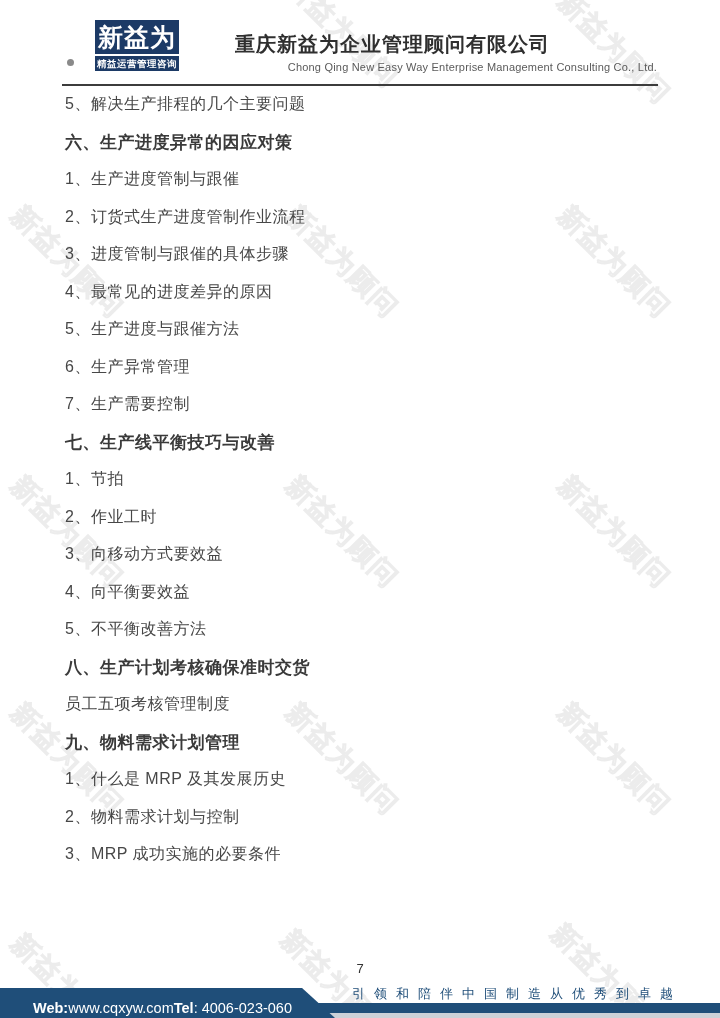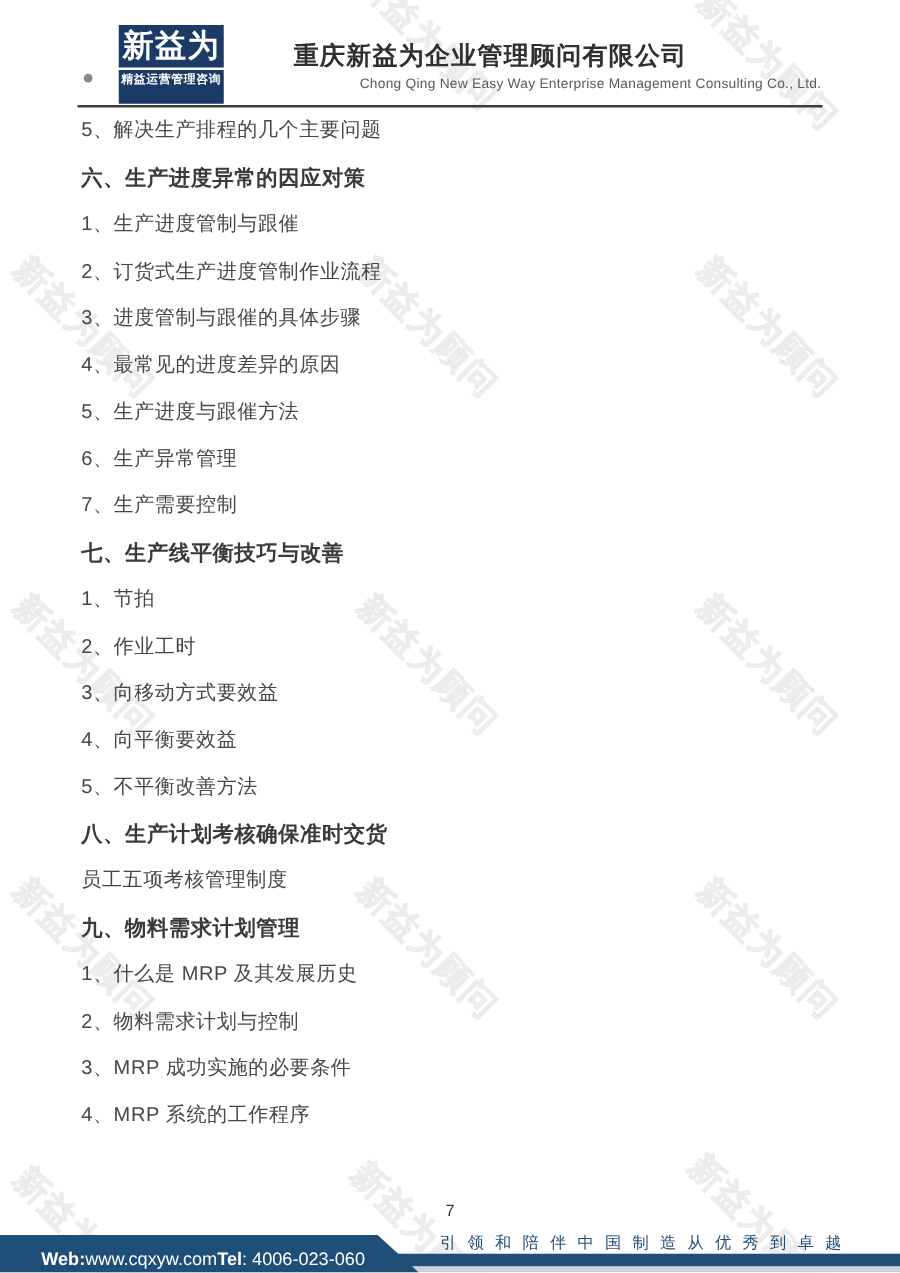--- a/index.html
+++ b/index.html
@@ -19,21 +19,21 @@
   }
   
   .logo-dot{position:absolute;left:67px;top:59px;width:7px;height:7px;border-radius:50%;background:#8a8a8a;z-index:2;}
   .logo{position:absolute;left:95px;top:20px;width:84px;z-index:2;}
   .logo-main{
     background:#1c3a66;color:#ffffff;font-weight:bold;font-size:25px;
     text-align:center;letter-spacing:1px;line-height:34px;height:34px;
   }
   .logo-sub{
     background:#1c3a66;color:#ffffff;font-size:9.5px;font-weight:bold;
-    text-align:center;line-height:15px;height:27px;margin-top:2px;letter-spacing:0.5px;
+    text-align:center;line-height:15px;height:15px;margin-top:2px;letter-spacing:0.5px;
   }
   .company-cn{
     position:absolute;left:235px;top:31px;z-index:2;
     font-size:20px;font-weight:bold;color:#2f2f2f;letter-spacing:1px;
   }
   .company-en{
     position:absolute;right:63px;top:61px;z-index:2;
     font-family:Liberation Sans, sans-serif;
     font-size:11px;color:#5a5a5a;letter-spacing:0.2px;
   }
@@ -110,21 +110,20 @@
     <div class="item">2、作业工时</div>
     <div class="item">3、向移动方式要效益</div>
     <div class="item">4、向平衡要效益</div>
     <div class="item">5、不平衡改善方法</div>
     <div class="item heading">八、生产计划考核确保准时交货</div>
     <div class="item">员工五项考核管理制度</div>
     <div class="item heading">九、物料需求计划管理</div>
     <div class="item">1、什么是 MRP 及其发展历史</div>
     <div class="item">2、物料需求计划与控制</div>
     <div class="item">3、MRP 成功实施的必要条件</div>
-    <div class="item">4、MRP 系统的工作程序</div>
   </div>
 
   <div class="page-number">7</div>
   <div class="fb-left">
     <b>Web:</b>
       <span> www.cqxyw.com</span>
       <b>Tel</b>
       <span> : 4006-023-060</span>
   </div>
   <div class="fb-strip"></div>

